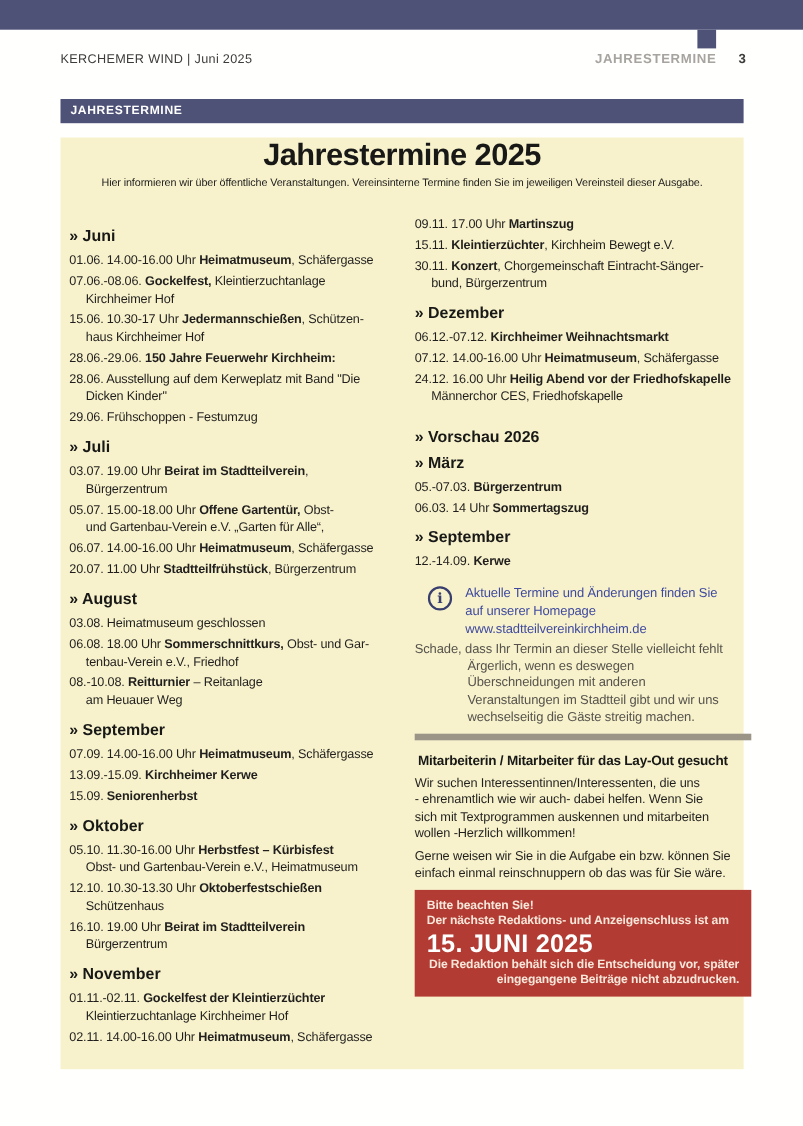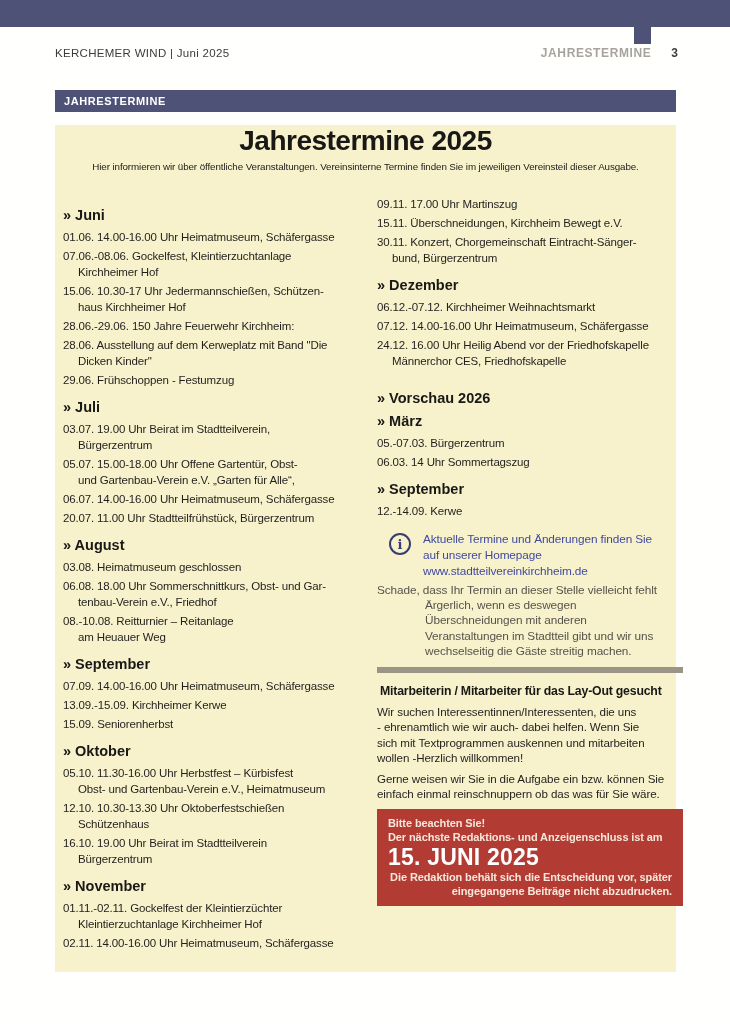--- a/index.html
+++ b/index.html
@@ -24,21 +24,21 @@
          letter-spacing:-.5px;color:#181816;}
   .subtitle{margin:4px 0 0;text-align:center;font-size:9.8px;color:#22211f;letter-spacing:-.1px;}
   .col{position:absolute;top:71px;color:#201f1d;}
   .col-left{left:8px;width:302px;}
   .col-right{left:322px;width:306px;}
   .month-head{font-size:14.5px;line-height:18px;font-weight:700;margin:10px 0 5px;color:#181816;}
   .head-gap{margin-top:20px;}
   .head-tight{margin-top:3px;}
   .event{font-size:11.5px;line-height:16px;letter-spacing:-.15px;margin:0 0 3px;
          padding-left:15px;text-indent:-15px;white-space:pre-line;}
-  .event b{font-weight:400;}
+  .event b{font-weight:700;}
   .info{display:flex;margin:12px 0 0 12px;gap:12px;}
   .info-ic{width:22px;height:22px;border:2px solid #383e6e;border-radius:50%;box-sizing:border-box;
            flex:0 0 22px;display:flex;align-items:center;justify-content:center;margin-top:2px;}
   .info-i{font-family:"DejaVu Serif",serif;font-weight:700;font-size:13px;color:#383e6e;line-height:1;}
   .info-tx{font-size:11.8px;line-height:16px;color:var(--link);letter-spacing:-.1px;}
   .info-tx .info-lines{white-space:pre-line;text-align:right;}
   .info-link{color:var(--link);text-decoration:none;display:block;cursor:pointer;}
   .regret{margin:4px 0 0;font-size:11.8px;line-height:15.2px;color:#55534c;letter-spacing:-.1px;
           white-space:pre-line;padding-left:48px;text-indent:-48px;}
   .divider{margin-top:8px;height:6px;background:var(--divider);}
@@ -111,21 +111,21 @@
 Bürgerzentrum</p>
         <div class="month-head"><span>» </span>November</div>
         <p class="event">01.11.-02.11. <b>Gockelfest der Kleintierzüchter</b>
 Kleintierzuchtanlage Kirchheimer Hof</p>
         <p class="event">02.11. 14.00-16.00 Uhr <b>Heimatmuseum</b>, Schäfergasse</p>
       </div>
 
     <div class="col col-right">
       <div>
           <p class="event">09.11. 17.00 Uhr <b>Martinszug</b></p>
-          <p class="event">15.11. <b>Überschneidungen</b>, Kirchheim Bewegt e.V.</p>
+          <p class="event">15.11. <b>Kleintierzüchter</b>, Kirchheim Bewegt e.V.</p>
           <p class="event">30.11. <b>Konzert</b>, Chorgemeinschaft Eintracht-Sänger-
 bund, Bürgerzentrum</p>
           <div class="month-head"><span>» </span>Dezember</div>
           <p class="event">06.12.-07.12. <b>Kirchheimer Weihnachtsmarkt</b></p>
           <p class="event">07.12. 14.00-16.00 Uhr <b>Heimatmuseum</b>, Schäfergasse</p>
           <p class="event">24.12. 16.00 Uhr <b>Heilig Abend vor der Friedhofskapelle</b>
 Männerchor CES, Friedhofskapelle</p>
           <div class="month-head head-gap"><span>» </span>Vorschau 2026</div>
           <div class="month-head head-tight"><span>» </span>März</div>
           <p class="event">05.-07.03. <b>Bürgerzentrum</b></p>

